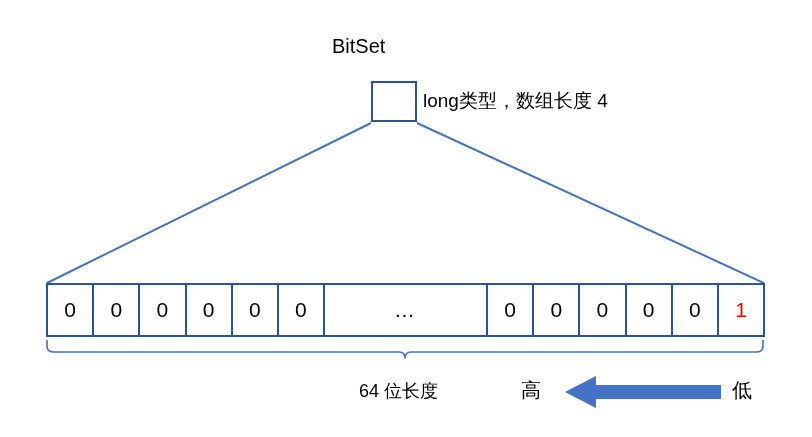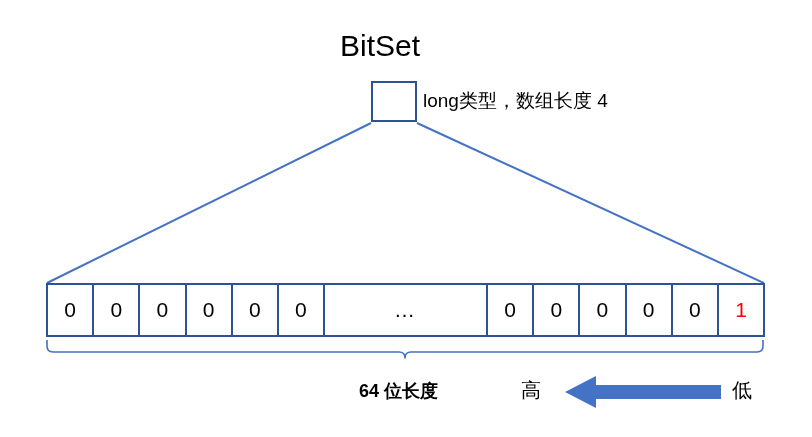--- a/index.html
+++ b/index.html
@@ -10,23 +10,23 @@
   #canvas {
     position: relative;
     width: 812px;
     height: 437px;
     background: #ffffff;
     overflow: hidden;
     font-family: "Liberation Sans", "DejaVu Sans", sans-serif;
   }
   .title {
     position: absolute;
-    left: 340px;
+    left: 332px;
     top: 28px;
-    font-size: 30px;
+    font-size: 20px;
     line-height: 36px;
     color: #000000;
     white-space: nowrap;
     letter-spacing: 0px;
   }
   .long-square {
     position: absolute;
     left: 371px;
     top: 81px;
     width: 46px;
@@ -91,21 +91,20 @@
     color: #FF0000;
   }
   .len-label {
     position: absolute;
     left: 359px;
     top: 379px;
     font-size: 18px;
     line-height: 24px;
     color: #000000;
     white-space: nowrap;
-    font-weight: bold;
   }
   .hi-label {
     position: absolute;
     left: 521px;
     top: 377px;
     font-size: 20px;
     line-height: 26px;
     color: #000000;
     white-space: nowrap;
   }

